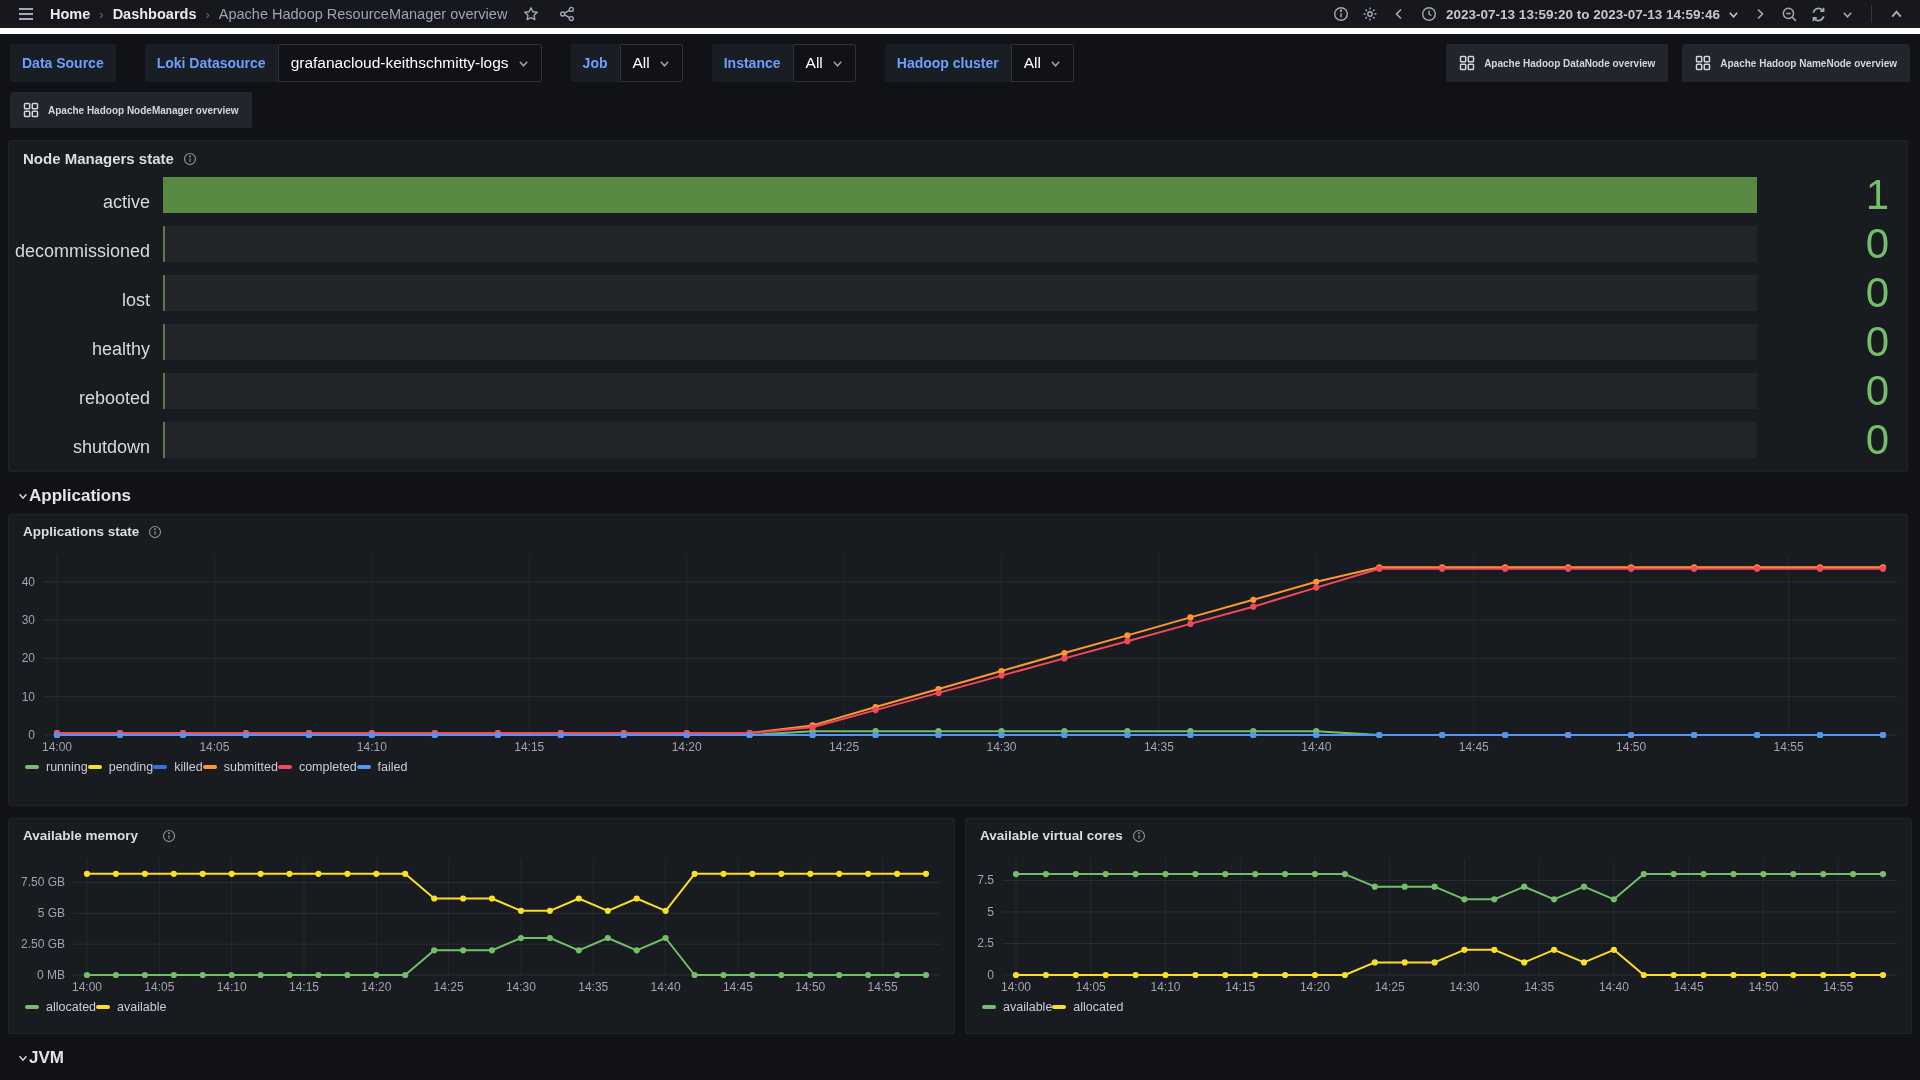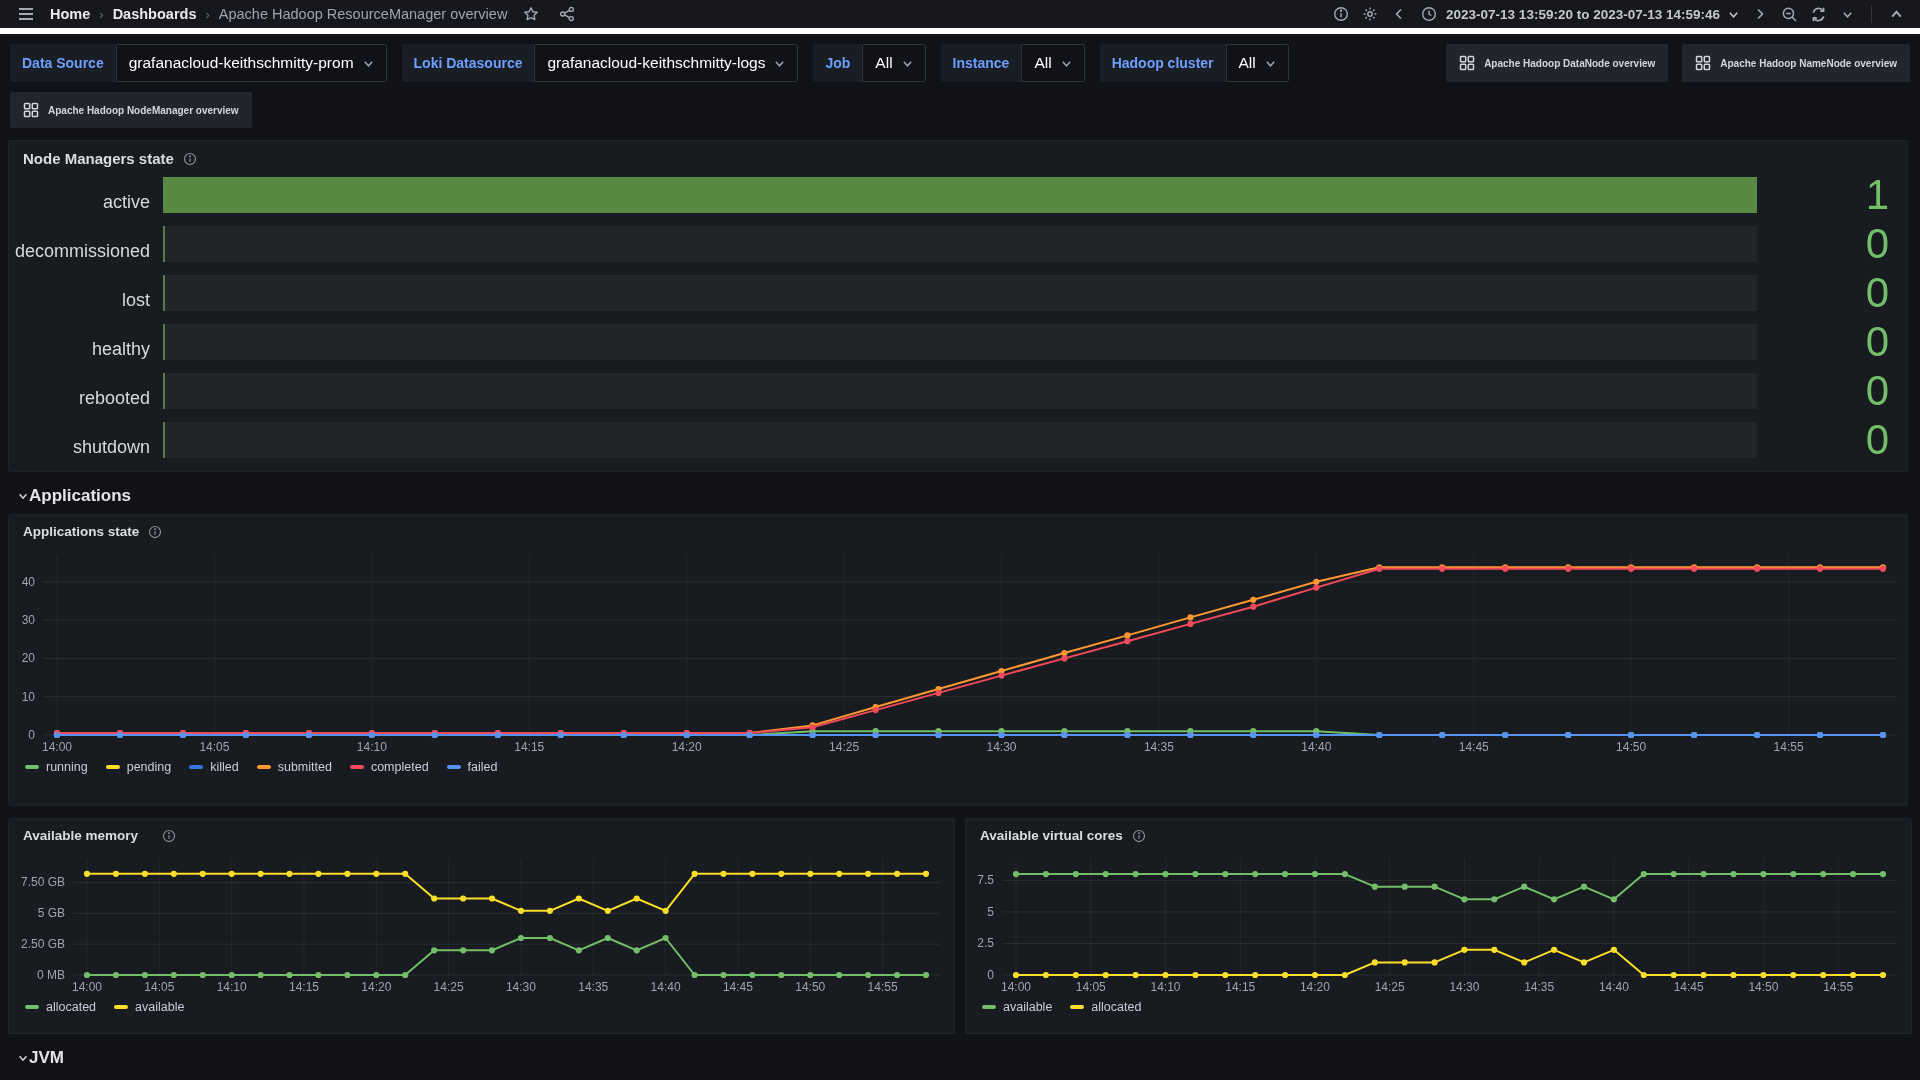--- a/index.html
+++ b/index.html
@@ -22,21 +22,21 @@
   .icon-btn { display:flex; align-items:center; justify-content:center;
               width:24px; height:24px; color:#a5aab2; cursor:pointer; }
   .nav-right { display:flex; align-items:center; gap:5px; }
   .time-btn { display:flex; align-items:center; gap:8px; padding:0 4px;
               color:#c6c8cd; font-weight:600; font-size:13.5px; cursor:pointer; }
   .nav-divider { width:1px; height:18px; background:#33353a; margin:0 7px; }
 
   
   .submenu { padding:10px 10px 0 10px; }
   .vars-row { display:flex; align-items:flex-start; }
-  .vars { display:flex; gap:15px; }
+  .vars { display:flex; gap:29px; }
   .pill { display:flex; height:38px; }
   .pill-label { display:flex; align-items:center; padding:0 12px; background:#191d24;
                 color:#6e9fff; font-size:14px; font-weight:600; border-radius:2px 0 0 2px; }
   .pill-value { display:flex; align-items:center; gap:9px; padding:0 12px; background:#111217;
                 border:1px solid #2e3138; color:#ffffff; font-size:15.5px; border-radius:0 2px 2px 0; cursor:pointer; }
   .dash-links { margin-left:auto; display:flex; gap:14px; }
   .link-btn { display:inline-flex; align-items:center; gap:9px; height:38px; padding:0 13px;
               background:#22252b; border-radius:2px; color:#d5d6db; font-weight:700; font-size:10px; cursor:pointer; }
   .vars-row2 { margin-top:10px; }
   .vars-row2 .link-btn { height:36px; }
@@ -59,21 +59,21 @@
   .bar-fill { position:absolute; inset:0; }
   .bar-value { text-align:right; padding-right:16px; font-size:42px; font-weight:500;
                color:#73bf69; line-height:36px; }
 
   .section-header { display:flex; align-items:center; gap:0; margin:14px 0 8px 9px;
                     color:#e3e4e8; font-weight:700; font-size:17px; cursor:pointer; }
 
   .panel-apps { height:292px; margin-top:2px; }
   #chart-0 { height:212px; width:100%; }
   #chart-1, #chart-2 { height:148px; width:100%; }
-  .legend { display:flex; gap:18px; align-items:center; padding:3px 0 6px 16px;
+  .legend { display:flex; align-items:center; padding:3px 0 6px 16px;
             font-size:12.5px; color:#ccccdc; }
   .legend-item { display:flex; align-items:center; cursor:pointer; }
   .legend-item .sw { width:14px; height:4px; border-radius:2px; margin-right:7px; }
 
   .row-2 { display:flex; gap:10px; margin-top:12px; }
   .row-2 .panel { flex:1; height:216px; }
 </style>
 </head>
 <body>
 
@@ -167,26 +167,20 @@
         </svg>
     </span>
   </div>
 </header>
 
 <div class="submenu">
   <div class="vars-row">
     <div class="vars" id="variables">
         <div class="pill">
           <span class="pill-label">Data Source</span>
-          <span class="pill-value">
-            <span>grafanacloud-keithschmitty-prom</span>
-            <svg width="11" height="11" viewBox="0 0 12 12">
-              <polyline points="2,4 6,8.5 10,4" fill="none" stroke="#9da5b0" stroke-width="1.6"></polyline>
-            </svg>
-          </span>
         </div>
         <div class="pill">
           <span class="pill-label">Loki Datasource</span>
           <span class="pill-value">
             <span>grafanacloud-keithschmitty-logs</span>
             <svg width="11" height="11" viewBox="0 0 12 12">
               <polyline points="2,4 6,8.5 10,4" fill="none" stroke="#9da5b0" stroke-width="1.6"></polyline>
             </svg>
           </span>
         </div>

